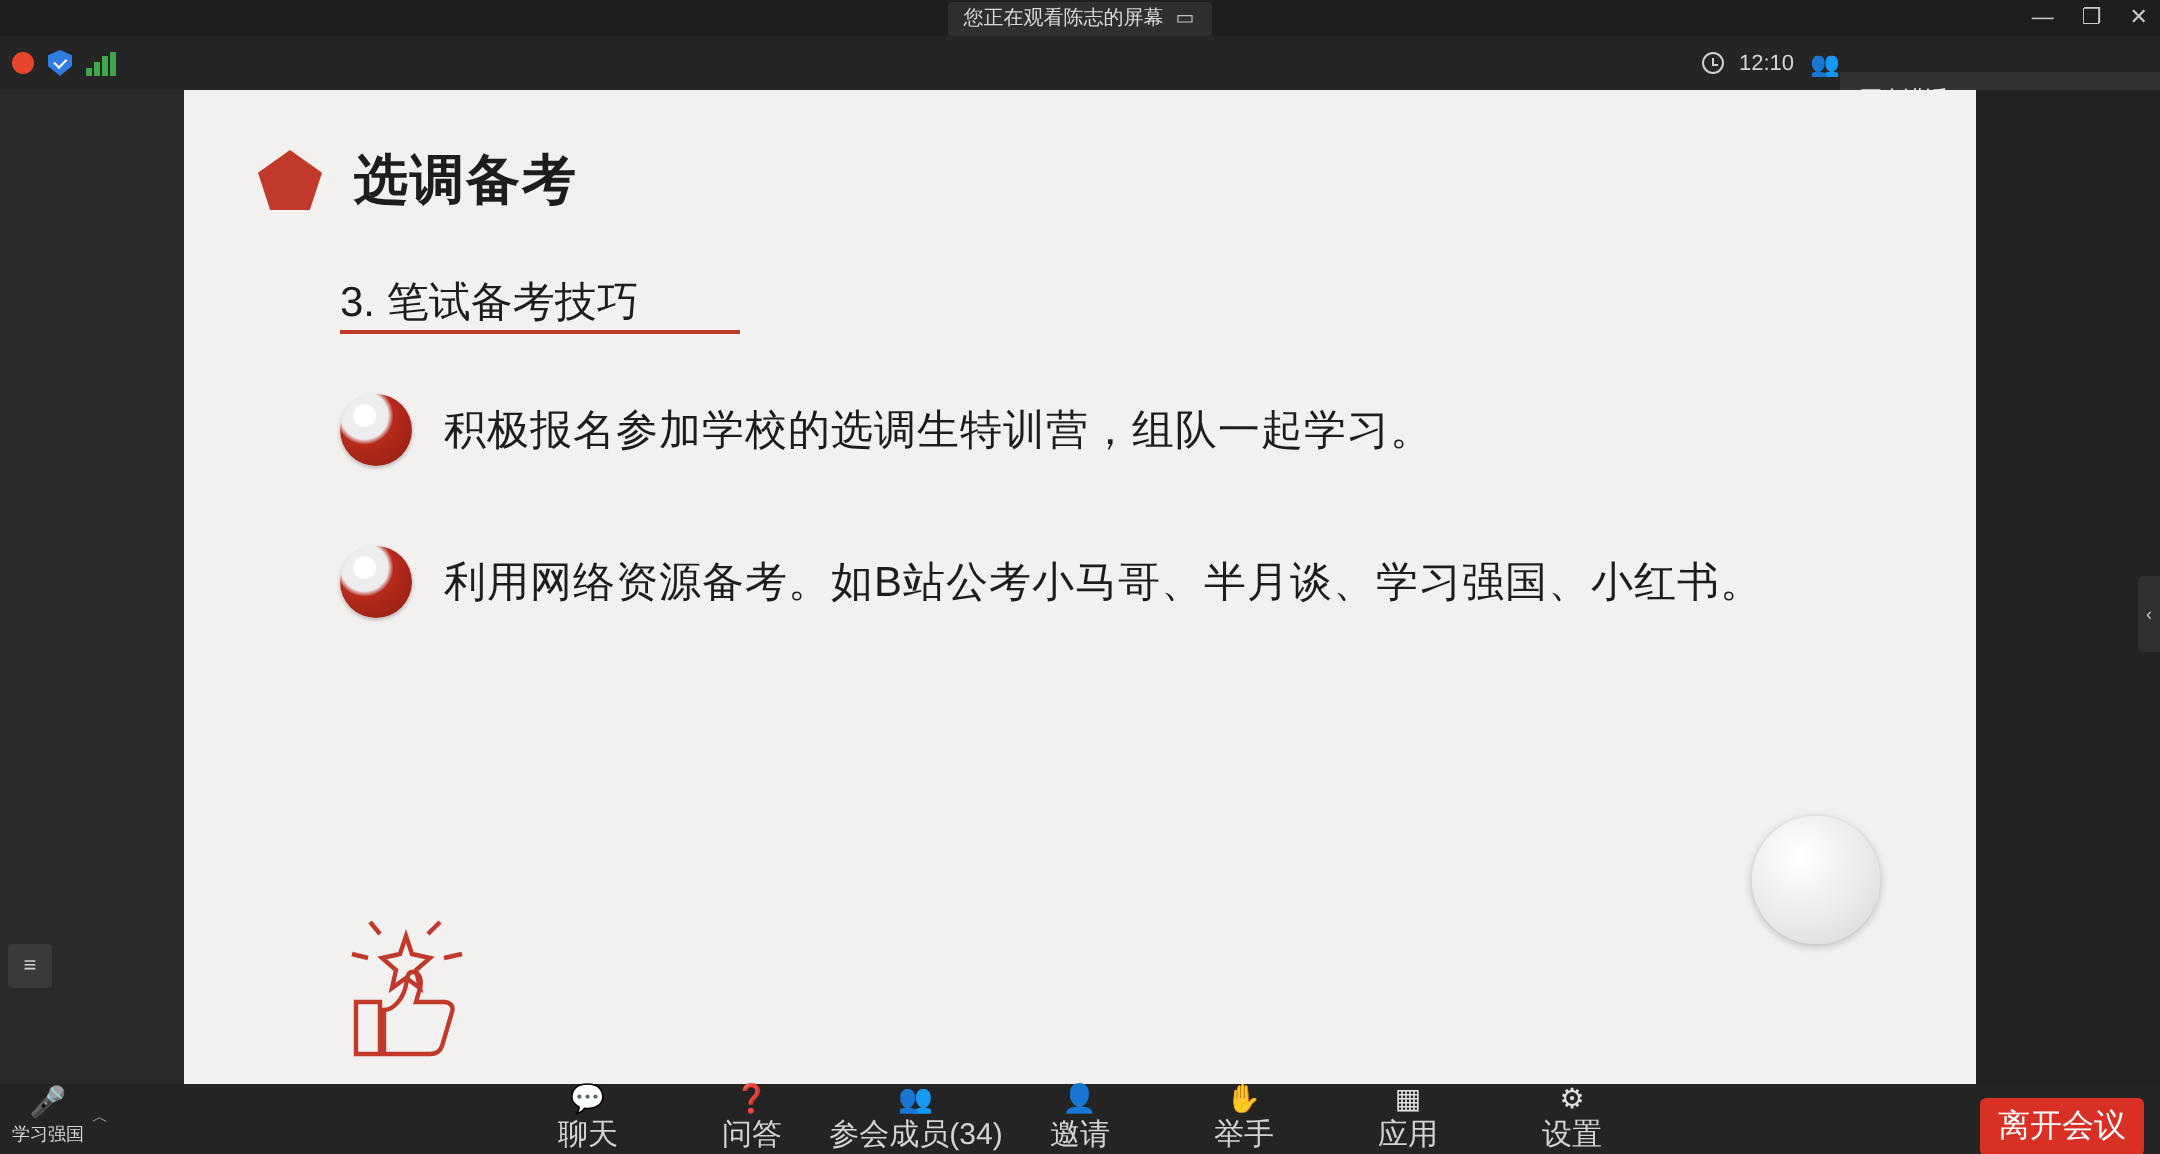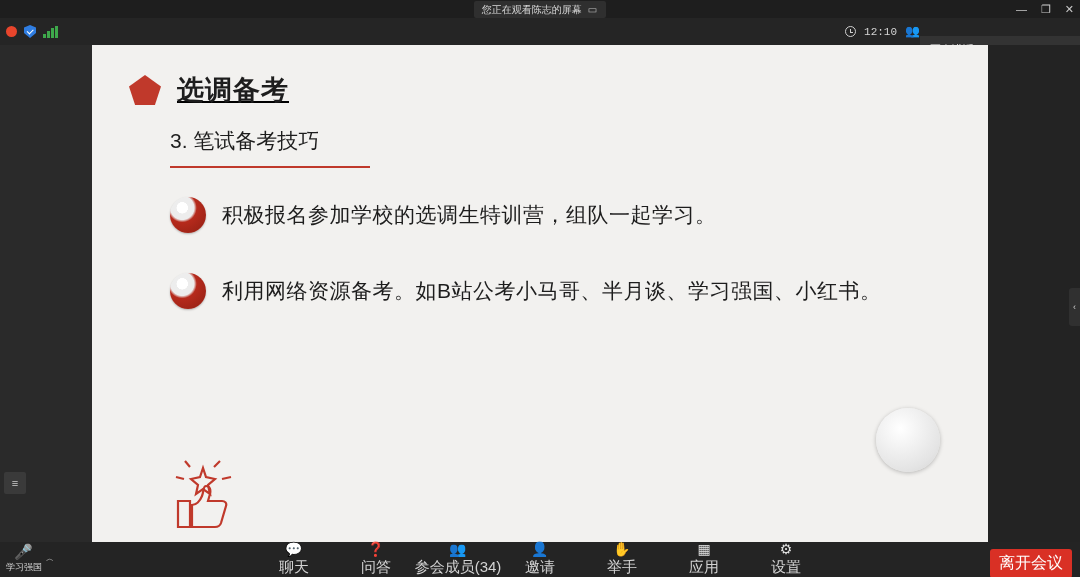--- a/index.html
+++ b/index.html
@@ -37,21 +37,20 @@
     position: absolute; right: 6px; top: 0; height: 18px;
     display: flex; align-items: center; gap: 14px;
     color: #c9c9c9; font-size: 11px;
   }
   .win-controls span { cursor: default; line-height: 18px; }
 
   
   .statusbar {
     position: absolute; top: 18px; left: 0; width: 1080px; height: 27px;
     background: #252525;
-    font-family: Liberation Mono, monospace;
   }
   .status-left {
     position: absolute; left: 6px; top: 0; height: 27px;
     display: flex; align-items: center; gap: 7px;
   }
   .dot-red {
     width: 11px; height: 11px; border-radius: 50%;
     background: #e8452c;
   }
   .shield {
@@ -119,34 +118,34 @@
     overflow: hidden;
   }
   .right-strip {
     position: absolute; left: 988px; top: 0; width: 92px; height: 497px;
     background: #232323;
   }
 
   
   .slide-title-row {
     position: absolute; left: 37px; top: 27px;
-    display: flex; align-items: center; gap: 16px; text-decoration: underline;
+    display: flex; align-items: center; gap: 16px;
   }
   .pentagon {
     width: 32px; height: 30px;
     background: #c0392b;
     clip-path: polygon(50% 0%, 100% 38%, 81% 100%, 19% 100%, 0% 38%);
   }
   .slide-title {
     font-size: 27px; font-weight: bold; color: #1d1d1d; letter-spacing: 1px;
   }
   .slide-subtitle {
-    position: absolute; left: 78px; top: 82px;
+    position: absolute; left: 78px; top: 92px;
     font-size: 21px; color: #1d1d1d;
-    padding-bottom: 11px;
+    padding-bottom: 0;
     border-bottom: 2.5px solid #c0392b;
     width: 200px;
   }
   .bullets {
     position: absolute; left: 78px; top: 152px; width: 800px;
   }
   .bullet {
     display: flex; align-items: center; gap: 16px; margin-bottom: 40px;
   }
   .bullet-dot {

